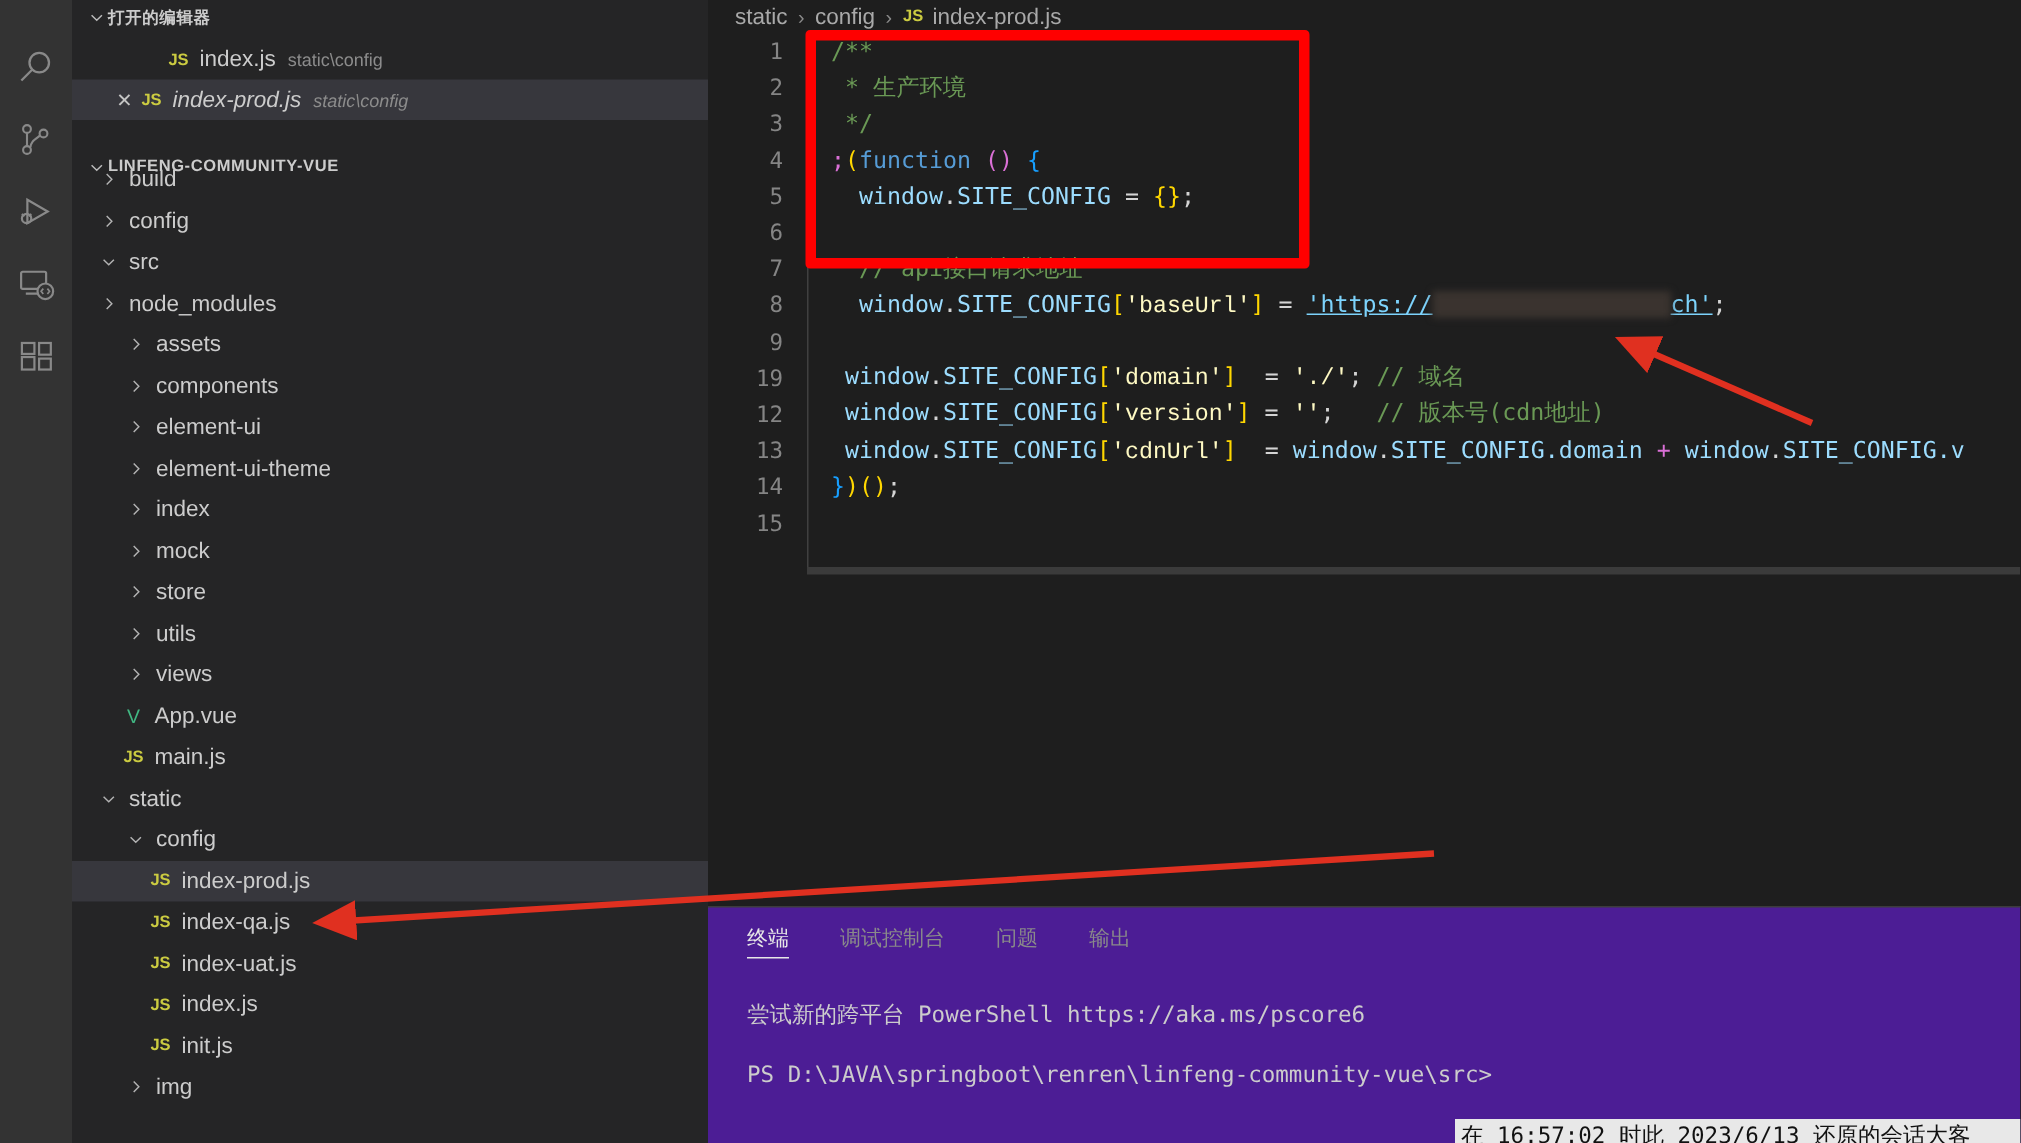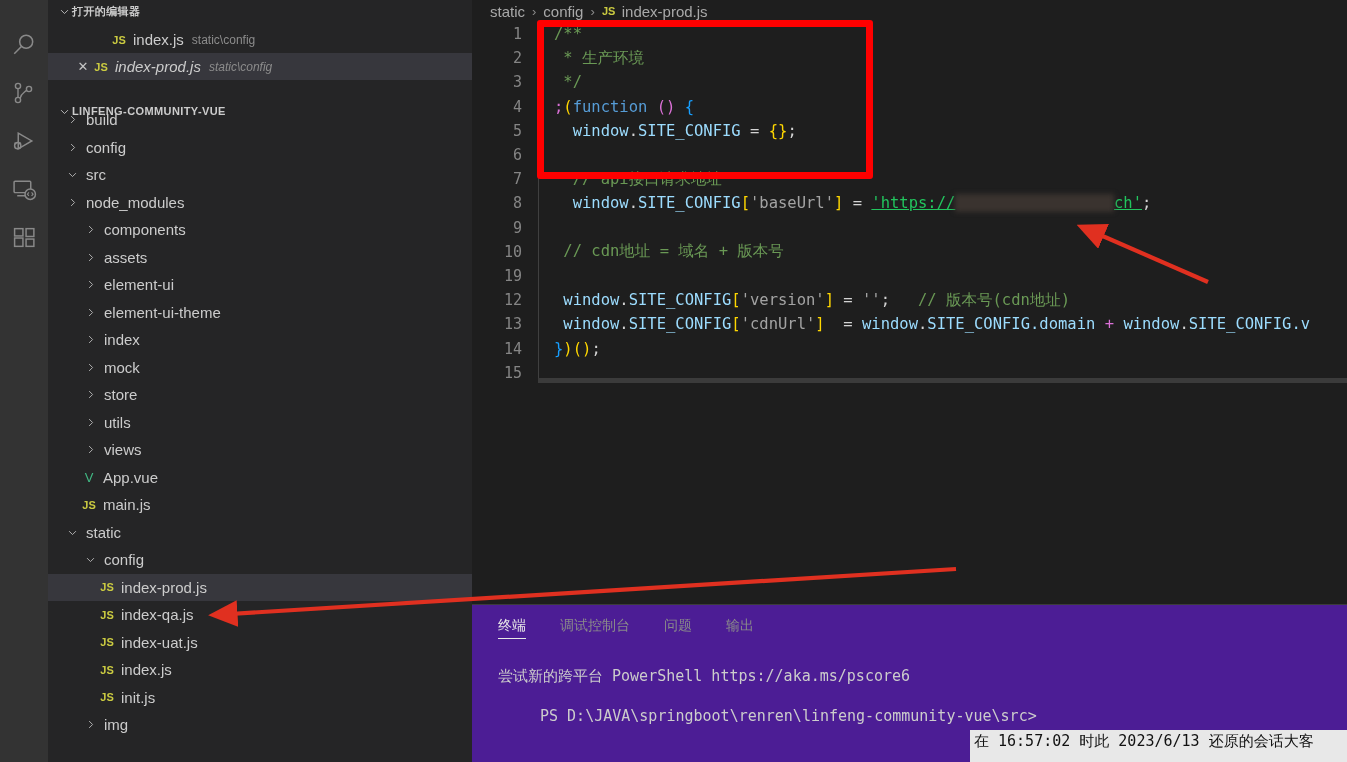--- a/index.html
+++ b/index.html
@@ -87,26 +87,26 @@
     position:absolute;left:66px;top:22px;width:1px;height:338px;background:#404040;
   }
   .hscroll{
     position:absolute;left:66px;right:0;top:356px;height:5px;background:#3b3b3b;
   }
 
   
   .t-com{color:#6A9955;}
   .t-kw{color:#569CD6;}
   .t-var{color:#9CDCFE;}
-  .t-str{color:#a3a3a3;}
+  .t-str{color:#fef9c3;font-family:Liberation Mono, monospace;}
   .t-op{color:#d4d4d4;}
   .t-p1{color:#FFD700;}
   .t-p2{color:#DA70D6;}
   .t-p3{color:#179FFF;}
-  .t-link{color:#22c55e;text-decoration:underline;}
+  .t-link{color:#7dd3fc;text-decoration:underline;}
   .redact{
     display:inline-block;background:#3a332f;color:transparent;
     filter:blur(2.6px);-webkit-filter:blur(2.6px);
     border-radius:1px;
   }
 
   
   .panel{
     position:absolute;left:472px;top:604px;right:0;bottom:0;background:#4c1d95;
     border-top:1px solid #3c3c3c;
@@ -119,21 +119,21 @@
   .ptab.active{color:#e7e7e7;}
   .ptab.active::after{
     content:"";position:absolute;left:0;right:0;bottom:8px;height:1px;background:#e7e7e7;
   }
   .term-body{
     padding-left:26px;font-family:"DejaVu Sans Mono","Liberation Mono",monospace;
     font-size:15px;color:#cccccc;
   }
   .term-line{height:30px;display:flex;align-items:center;white-space:pre;}
   .term-bar{
-    position:absolute;left:498px;right:0;bottom:0;height:32px;background:#e8e8e8;
+    position:absolute;left:498px;right:0;bottom:0;height:16px;background:#e8e8e8;
     overflow:hidden;
   }
   .term-bar-txt{
     font-family:"DejaVu Sans Mono",monospace;font-size:15px;color:#111;
     padding-left:4px;line-height:16px;position:relative;top:3px;white-space:pre;
   }
 
   
   .anno-box{
     position:absolute;border:7px solid #FF0000;border-radius:3px;
@@ -259,30 +259,30 @@
           </span>
           <span class="fname" style="margin-left: 6px;">node_modules</span>
         </div>
         <div class="tree-row">
           <span class="indent" style="width: 34px;"></span>
           <span class="chev">
             <svg width="11" height="11" viewBox="0 0 16 16">
               <path d="M6 3 L11 8 L6 13" fill="none" stroke="#cccccc" stroke-width="1.4"></path>
             </svg>
           </span>
+          <span class="fname" style="margin-left: 6px;">assets</span>
+        </div>
+        <div class="tree-row">
+          <span class="indent" style="width: 34px;"></span>
+          <span class="chev">
+            <svg width="11" height="11" viewBox="0 0 16 16">
+              <path d="M6 3 L11 8 L6 13" fill="none" stroke="#cccccc" stroke-width="1.4"></path>
+            </svg>
+          </span>
           <span class="fname" style="margin-left: 6px;">components</span>
-        </div>
-        <div class="tree-row">
-          <span class="indent" style="width: 34px;"></span>
-          <span class="chev">
-            <svg width="11" height="11" viewBox="0 0 16 16">
-              <path d="M6 3 L11 8 L6 13" fill="none" stroke="#cccccc" stroke-width="1.4"></path>
-            </svg>
-          </span>
-          <span class="fname" style="margin-left: 6px;">assets</span>
         </div>
         <div class="tree-row">
           <span class="indent" style="width: 34px;"></span>
           <span class="chev">
             <svg width="11" height="11" viewBox="0 0 16 16">
               <path d="M6 3 L11 8 L6 13" fill="none" stroke="#cccccc" stroke-width="1.4"></path>
             </svg>
           </span>
           <span class="fname" style="margin-left: 6px;">element-ui</span>
         </div>
@@ -457,27 +457,24 @@
       <div class="code-line">
         <span class="lnum">8</span>
         <span class="ltext">  <span class="t-var">window</span><span class="t-op">.</span><span class="t-var">SITE_CONFIG</span><span class="t-p1">[</span><span class="t-str">'baseUrl'</span><span class="t-p1">]</span><span class="t-op"> = </span><span class="t-link">'https://</span><span class="redact">xxxxx_xxxxxx_xxxx</span><span class="t-link">ch'</span><span class="t-op">;</span></span>
       </div>
 
       <div class="code-line">
         <span class="lnum">9</span>
         <span class="ltext"></span>
       </div>
 
-      <div class="code-line">
-        <span class="lnum">10</span>
-        <span class="ltext"> <span class="t-com">// cdn地址 = 域名 + 版本号</span></span>
-      </div>
 
       <div class="code-line">
         <span class="lnum">19</span>
+        <span class="ltext"> <span class="t-var">window</span><span class="t-op">.</span><span class="t-var">SITE_CONFIG</span><span class="t-p1">[</span><span class="t-str">'domain'</span><span class="t-p1">]</span><span class="t-op">  = </span><span class="t-str">'./'</span><span class="t-op">; </span><span class="t-com">// 域名</span></span>
       </div>
 
       <div class="code-line">
         <span class="lnum">12</span>
         <span class="ltext"> <span class="t-var">window</span><span class="t-op">.</span><span class="t-var">SITE_CONFIG</span><span class="t-p1">[</span><span class="t-str">'version'</span><span class="t-p1">]</span><span class="t-op"> = </span><span class="t-str">''</span><span class="t-op">;   </span><span class="t-com">// 版本号(cdn地址)</span></span>
       </div>
 
       <div class="code-line">
         <span class="lnum">13</span>
         <span class="ltext"> <span class="t-var">window</span><span class="t-op">.</span><span class="t-var">SITE_CONFIG</span><span class="t-p1">[</span><span class="t-str">'cdnUrl'</span><span class="t-p1">]</span><span class="t-op">  = </span><span class="t-var">window</span><span class="t-op">.</span><span class="t-var">SITE_CONFIG</span><span class="t-var">.domain</span><span class="t-op"> </span><span class="t-p2">+</span><span class="t-op"> </span><span class="t-var">window</span><span class="t-op">.</span><span class="t-var">SITE_CONFIG</span><span class="t-var">.v</span></span>
@@ -499,21 +496,21 @@
 
   <div class="panel">
     <div class="panel-tabs">
       <div class="ptab active">终端</div>
       <div class="ptab">调试控制台</div>
       <div class="ptab">问题</div>
       <div class="ptab">输出</div>
     </div>
     <div class="term-body">
       <div class="term-line" style="margin-top:14px;">尝试新的跨平台 PowerShell https://aka.ms/pscore6</div>
-      <div class="term-line" style="margin-top:10px;margin-left:42px;">PS D:\JAVA\springboot\renren\linfeng-community-vue\src&gt;</div>
+      <div class="term-line" style="margin-top:10px;">PS D:\JAVA\springboot\renren\linfeng-community-vue\src&gt;</div>
     </div>
     <div class="term-bar">
       <div class="term-bar-txt">在 16:57:02 时此 2023/6/13 还原的会话大客</div>
     </div>
   </div>
 
   <div class="anno-box" style="left:537px;top:20px;width:322px;height:145px;"></div>
 
   <svg class="anno-svg">
     <defs>

